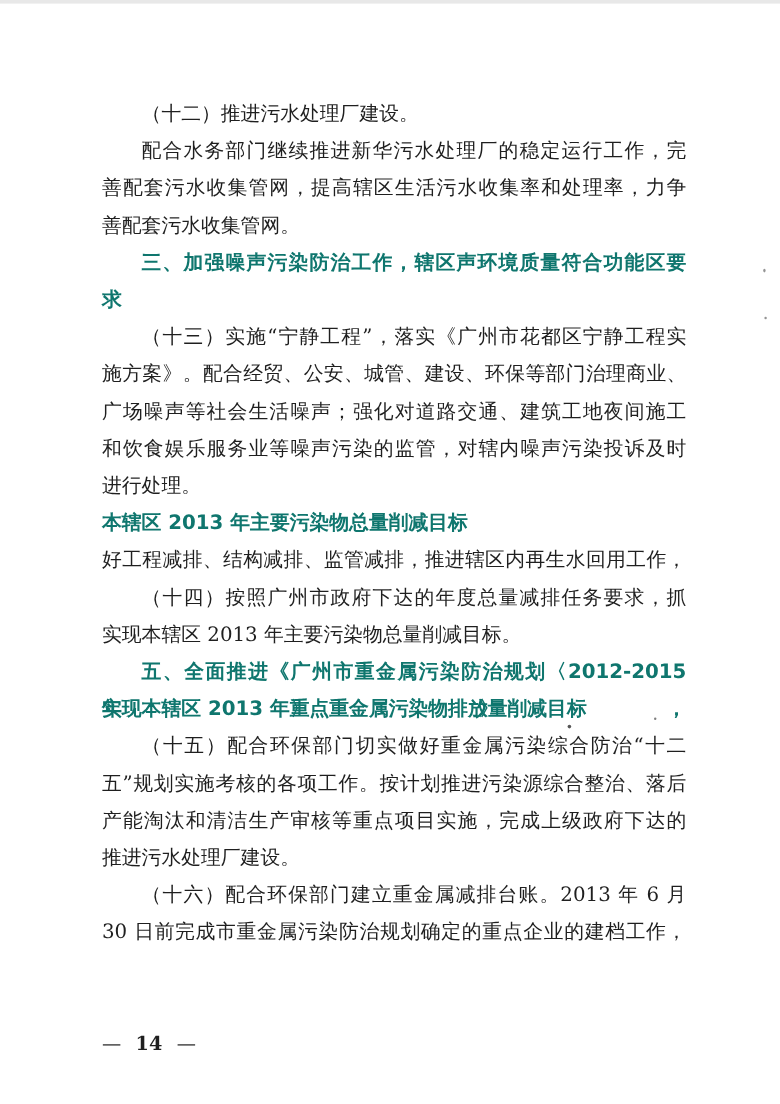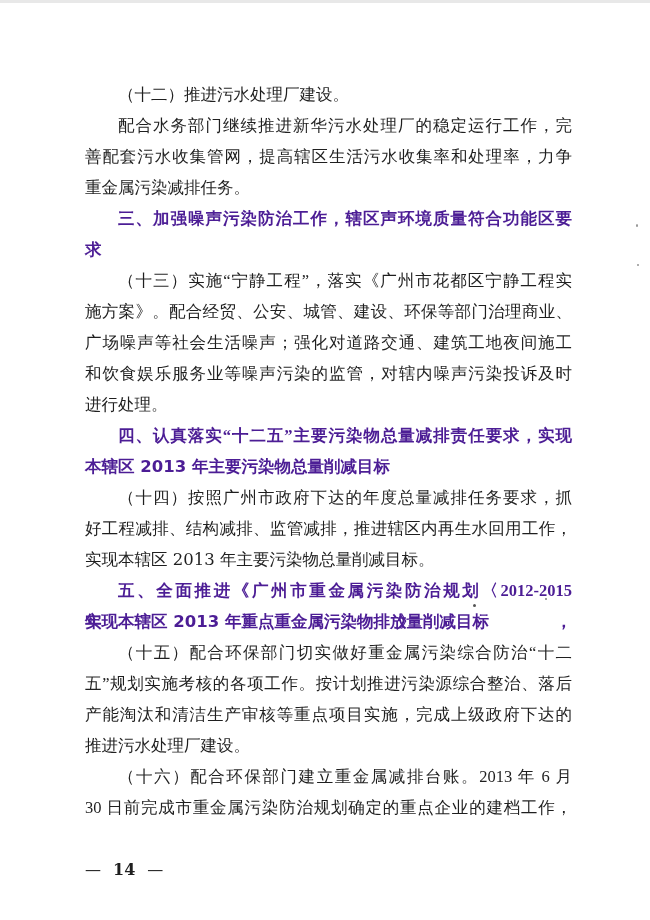--- a/index.html
+++ b/index.html
@@ -30,30 +30,29 @@
     white-space: normal;
     overflow: visible;
   }
   .line.body {
     font-family: "DejaVu Serif", "Liberation Serif", serif;
     font-weight: normal;
   }
   .line.heading {
     font-family: "DejaVu Sans", "Liberation Sans", sans-serif;
     font-weight: 700;
-    color: #4c1d95;
+    color: #0f766e;
   }
   .line.indent {
     text-indent: 33px;
   }
   .line.fill {
     text-align: justify;
     text-align-last: justify;
     text-justify: inter-character;
-    font-family: Liberation Serif, serif;
   }
   .footer {
     position: absolute;
     left: 85px;
     top: 853px;
     height: 28px;
     line-height: 28px;
     font-size: 16px;
     color: #1f1f1f;
     font-family: "DejaVu Serif", "Liberation Serif", serif;
@@ -80,32 +79,31 @@
 </style>
 </head>
 <body>
 
 <div class="page">
 
   <div class="doc" id="doc">
       <div class="line body indent">（十二）推进污水处理厂建设。</div>
       <div class="line body indent fill">配合水务部门继续推进新华污水处理厂的稳定运行工作，完</div>
       <div class="line body fill">善配套污水收集管网，提高辖区生活污水收集率和处理率，力争</div>
-      <div class="line body">重金属污染减排任务。</div>
+      <div class="line body">善配套污水收集管网。</div>
       <div class="line heading indent fill">三、加强噪声污染防治工作，辖区声环境质量符合功能区要</div>
       <div class="line heading">求</div>
       <div class="line body indent fill">（十三）实施“宁静工程”，落实《广州市花都区宁静工程实</div>
       <div class="line body fill">施方案》。配合经贸、公安、城管、建设、环保等部门治理商业、</div>
       <div class="line body fill">广场噪声等社会生活噪声；强化对道路交通、建筑工地夜间施工</div>
       <div class="line body fill">和饮食娱乐服务业等噪声污染的监管，对辖内噪声污染投诉及时</div>
       <div class="line body">进行处理。</div>
-      <div class="line heading indent fill">四、认真落实“十二五”主要污染物总量减排责任要求，实现</div>
       <div class="line heading">本辖区 2013 年主要污染物总量削减目标</div>
+      <div class="line body fill">好工程减排、结构减排、监管减排，推进辖区内再生水回用工作，</div>
       <div class="line body indent fill">（十四）按照广州市政府下达的年度总量减排任务要求，抓</div>
-      <div class="line body fill">好工程减排、结构减排、监管减排，推进辖区内再生水回用工作，</div>
       <div class="line body">实现本辖区 2013 年主要污染物总量削减目标。</div>
       <div class="line heading indent fill">五、全面推进《广州市重金属污染防治规划〈2012-2015 年〉》，</div>
       <div class="line heading">实现本辖区 2013 年重点重金属污染物排放量削减目标</div>
       <div class="line body indent fill">（十五）配合环保部门切实做好重金属污染综合防治“十二</div>
       <div class="line body fill">五”规划实施考核的各项工作。按计划推进污染源综合整治、落后</div>
       <div class="line body fill">产能淘汰和清洁生产审核等重点项目实施，完成上级政府下达的</div>
       <div class="line body">推进污水处理厂建设。</div>
       <div class="line body indent fill">（十六）配合环保部门建立重金属减排台账。2013 年 6 月</div>
       <div class="line body fill">30 日前完成市重金属污染防治规划确定的重点企业的建档工作，</div>
     </div>

